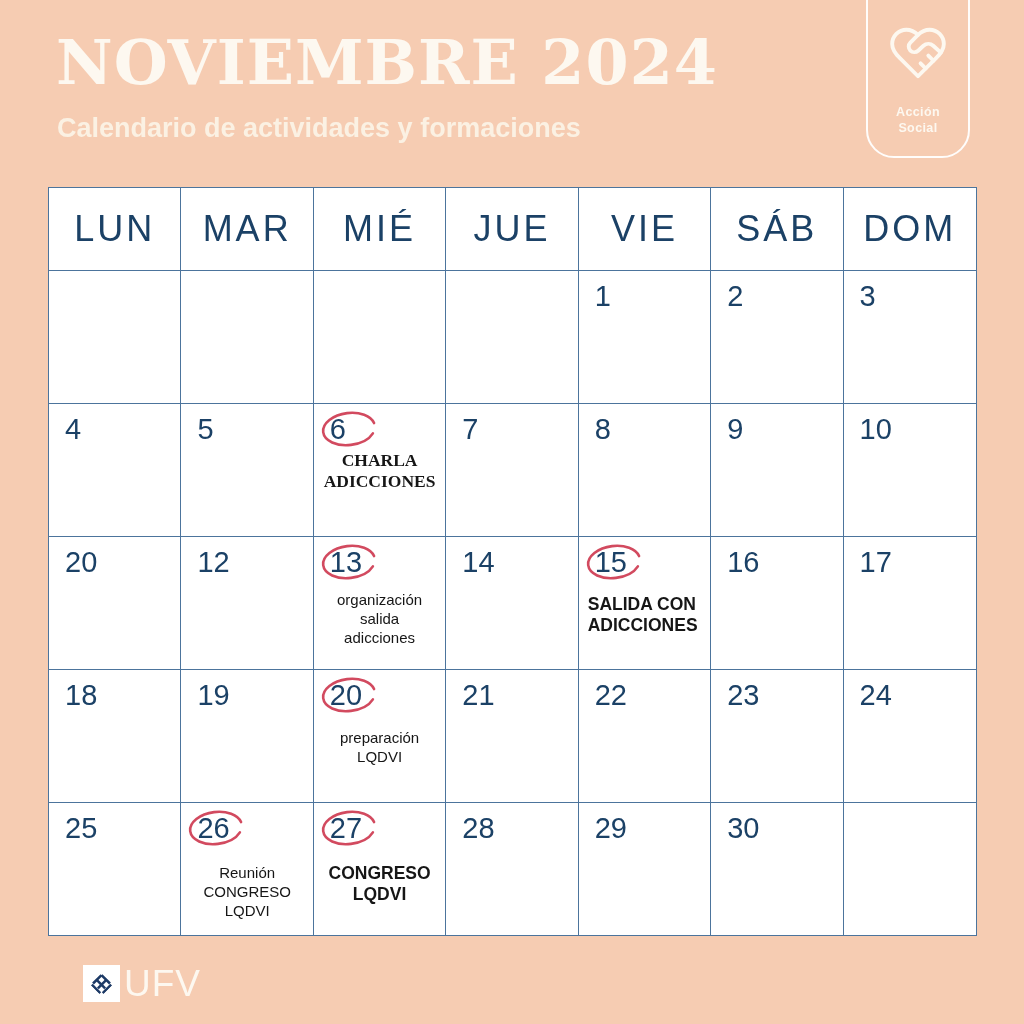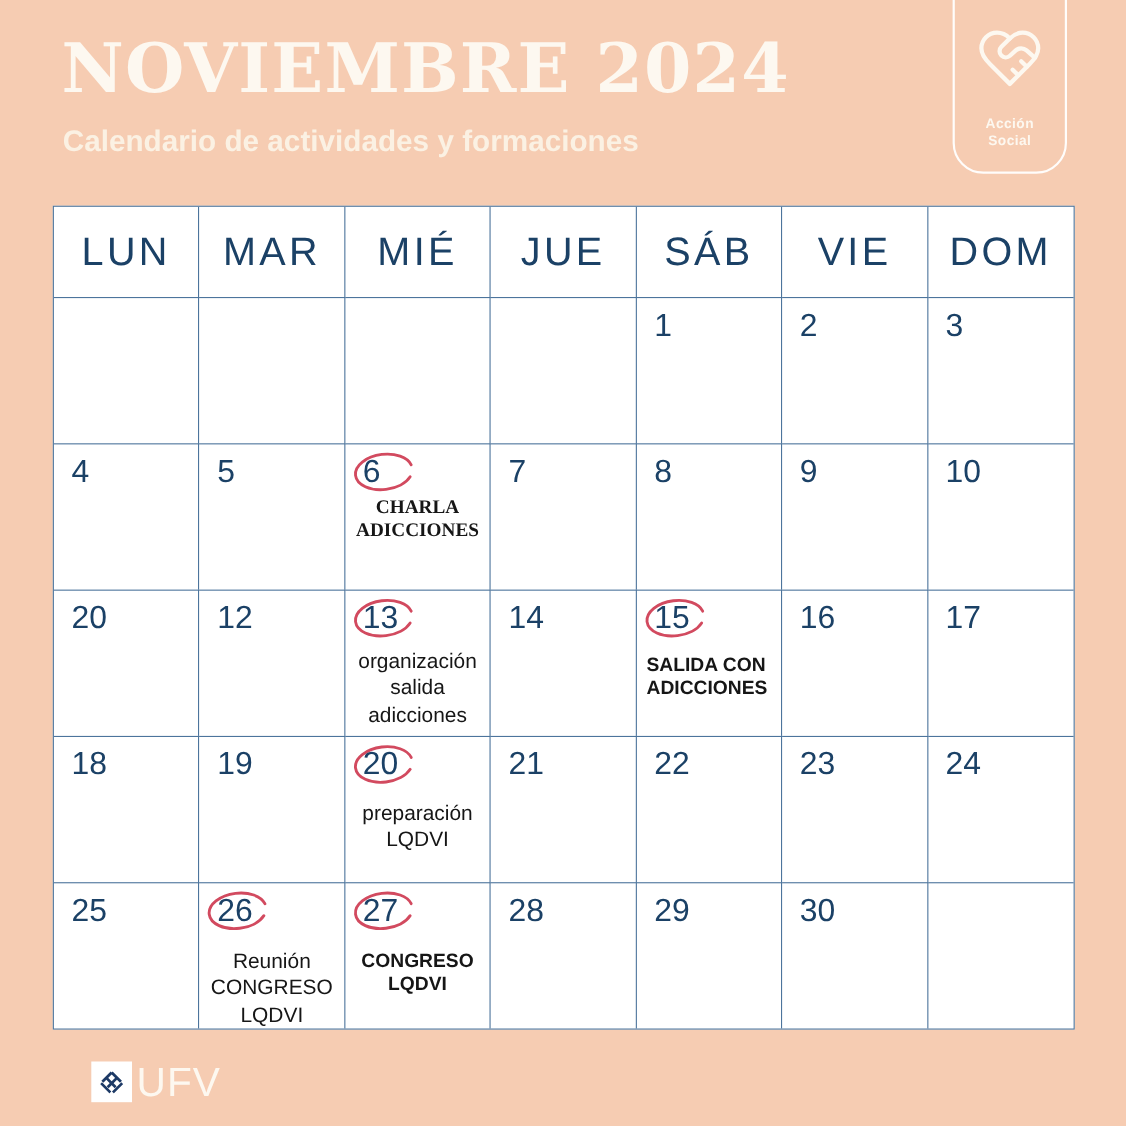--- a/index.html
+++ b/index.html
@@ -33,21 +33,21 @@
                 border-right:1px solid var(--grid);}
   .weekday-cell:nth-child(7){border-right:none;}
   .grid{display:grid; grid-template-columns:repeat(7,1fr); grid-template-rows:repeat(5,133px);}
   .cell{position:relative; border-right:1px solid var(--grid); border-top:1px solid var(--grid);}
   .cell:nth-child(7n){border-right:none;}
   .day-wrap{position:absolute; left:16px; top:9px; display:inline-block;}
   .day-num{position:relative; z-index:1; font-size:29px; color:var(--navy);}
   .circle{position:absolute; left:-13px; top:-7px; width:64px; height:46px; z-index:0; pointer-events:none;}
   .circle svg{width:64px; height:46px; display:block;}
   .cell-event{position:absolute; left:3px; right:3px; top:52px; text-align:center;
-              color:var(--ink); font-size:19px; line-height:1.28;}
+              color:var(--ink); font-size:15px; line-height:1.28;}
   .cell-event.bold{font-weight:700; font-size:17.5px; line-height:1.22;}
   .cell[data-day="6"]  .cell-event{top:46px;font-family:Liberation Serif, serif;}
   .cell[data-day="13"] .cell-event{top:53px;}
   .cell[data-day="15"] .cell-event{top:57px; text-align:left; padding-left:6px;}
   .cell[data-day="20"] .cell-event{top:58px;}
   .cell[data-day="26"] .cell-event{top:60px;}
   .cell[data-day="27"] .cell-event{top:60px;}
 
   
   .footer{position:absolute; left:83px; top:963px; height:40px; display:flex; align-items:center;}
@@ -77,22 +77,22 @@
       <span>Social</span>
     </div>
   </div>
 
   <div class="calendar">
     <div class="weekday-row">
         <div class="weekday-cell">LUN</div>
         <div class="weekday-cell">MAR</div>
         <div class="weekday-cell">MIÉ</div>
         <div class="weekday-cell">JUE</div>
+        <div class="weekday-cell">VIE</div>
         <div class="weekday-cell">SÁB</div>
-        <div class="weekday-cell">VIE</div>
         <div class="weekday-cell">DOM</div>
       </div>
     <div class="grid">
         <div class="cell"></div>
         <div class="cell"></div>
         <div class="cell"></div>
         <div class="cell"></div>
         <div class="cell" data-day="1">
           <span class="day-wrap"><span class="day-num">1</span></span>
         </div>

